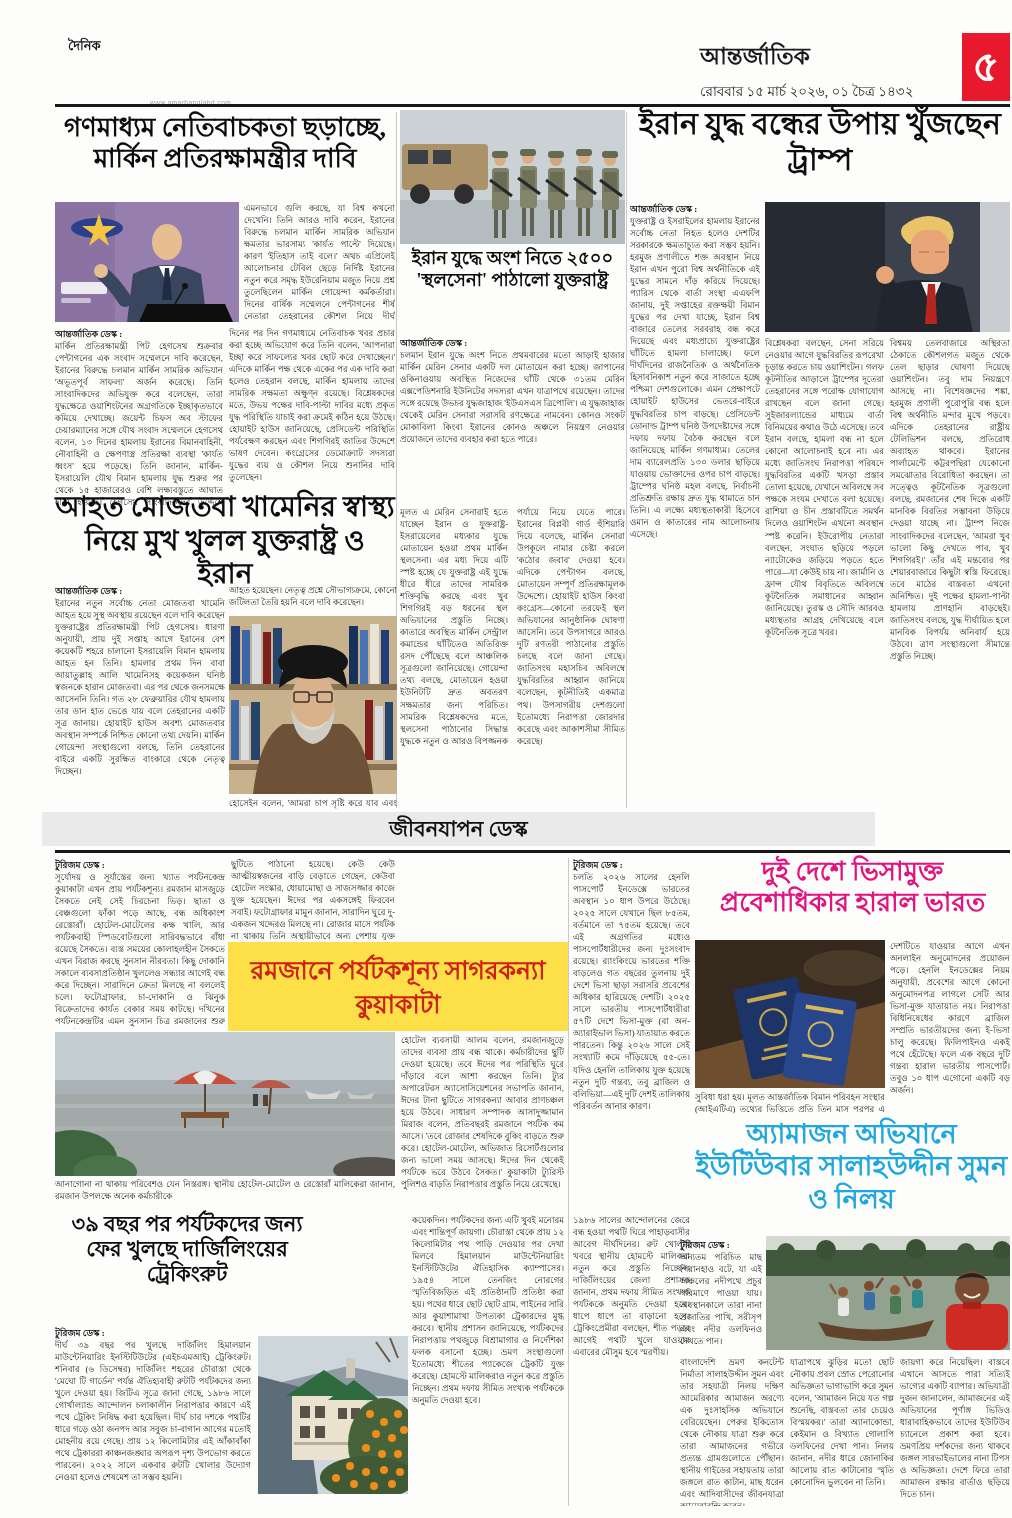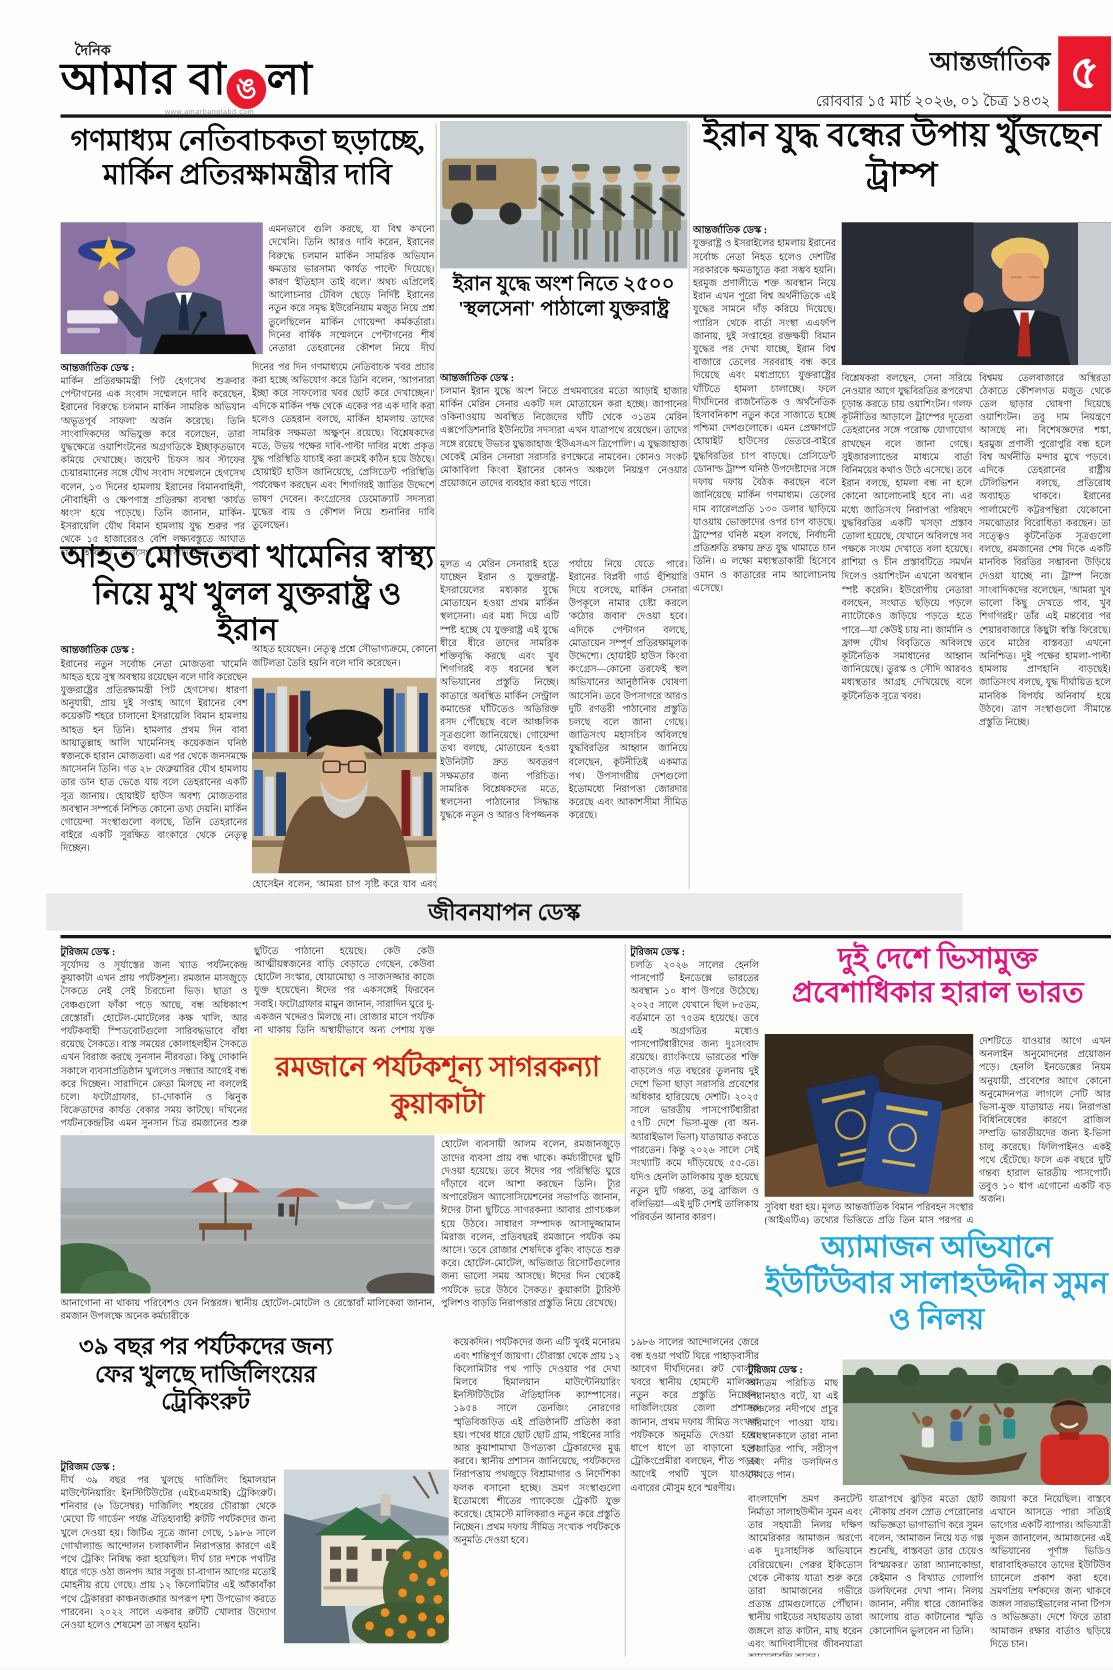--- a/index.html
+++ b/index.html
@@ -12,37 +12,34 @@
   .cap{font-size:8.6px;line-height:1.35;text-align:justify;color:#1b1b1b;overflow:hidden;}
   .ph{overflow:hidden;background:#d8d8d8;}
   .ph svg{display:block;}
   .vrule{width:1px;background:#c9c9c9;}
   .masthead-name{font-size:40px;font-weight:bold;color:#0a0a0a;letter-spacing:1px;line-height:1;}
   .logo-circle{display:inline-block;width:36px;height:36px;background:#e8192c;border-radius:50%;
                color:#fff;text-align:center;line-height:36px;font-size:26px;vertical-align:-4px;}
   .pagebox{background:#e8192c;color:#fff;text-align:center;font-weight:bold;}
   .divider-bar{background:#eaeaea;text-align:center;font-weight:bold;font-size:21px;line-height:34px;color:#111;}
   .rule{background:#161616;}
-  .orange-box{background:#fef9c3;text-align:center;}
+  .orange-box{background:#fde047;text-align:center;}
   .orange-box .inner{font-size:25px;font-weight:bold;color:#ce2115;line-height:1.35;padding-top:12px;}
   .magenta{color:#e2127e;}
   .cyan{color:#1fa7df;}
 </style>
 </head>
 <body>
 
 <div id="page">
 
   <div class="abs" style="left:68px;top:36px;font-size:13px;font-weight:bold;">দৈনিক</div>
-  <div class="abs masthead-name" style="left:55px;top:52px;">
-    <span>আমার বা</span><span class="logo-circle">ঙ</span><span>লা</span>
-  </div>
   <div class="abs" style="left:150px;top:99px;font-size:6.5px;color:#999;letter-spacing:.5px;font-family:'Liberation Sans',sans-serif;">www.amarbanglabd.com</div>
 
-  <div class="abs" style="left:700px;top:38px;width:255px;text-align:right;">
+  <div class="abs" style="left:700px;top:38px;width:255px;text-align:left;">
     <div style="font-size:23px;font-weight:bold;">আন্তর্জাতিক</div>
     <div style="font-size:13.5px;margin-top:4px;">রোববার ১৫ মার্চ ২০২৬, ০১ চৈত্র ১৪৩২</div>
   </div>
   <div class="abs pagebox" style="left:962px;top:33px;width:48px;height:68px;font-size:42px;line-height:68px;">৫</div>
   <div class="abs rule" style="left:55px;top:104px;width:955px;height:3px;"></div>
 
   <div class="abs vrule" style="left:396px;top:112px;height:696px;"></div>
   <div class="abs vrule" style="left:626px;top:112px;height:696px;"></div>
   <div class="abs vrule" style="left:568px;top:858px;height:648px;"></div>
 

